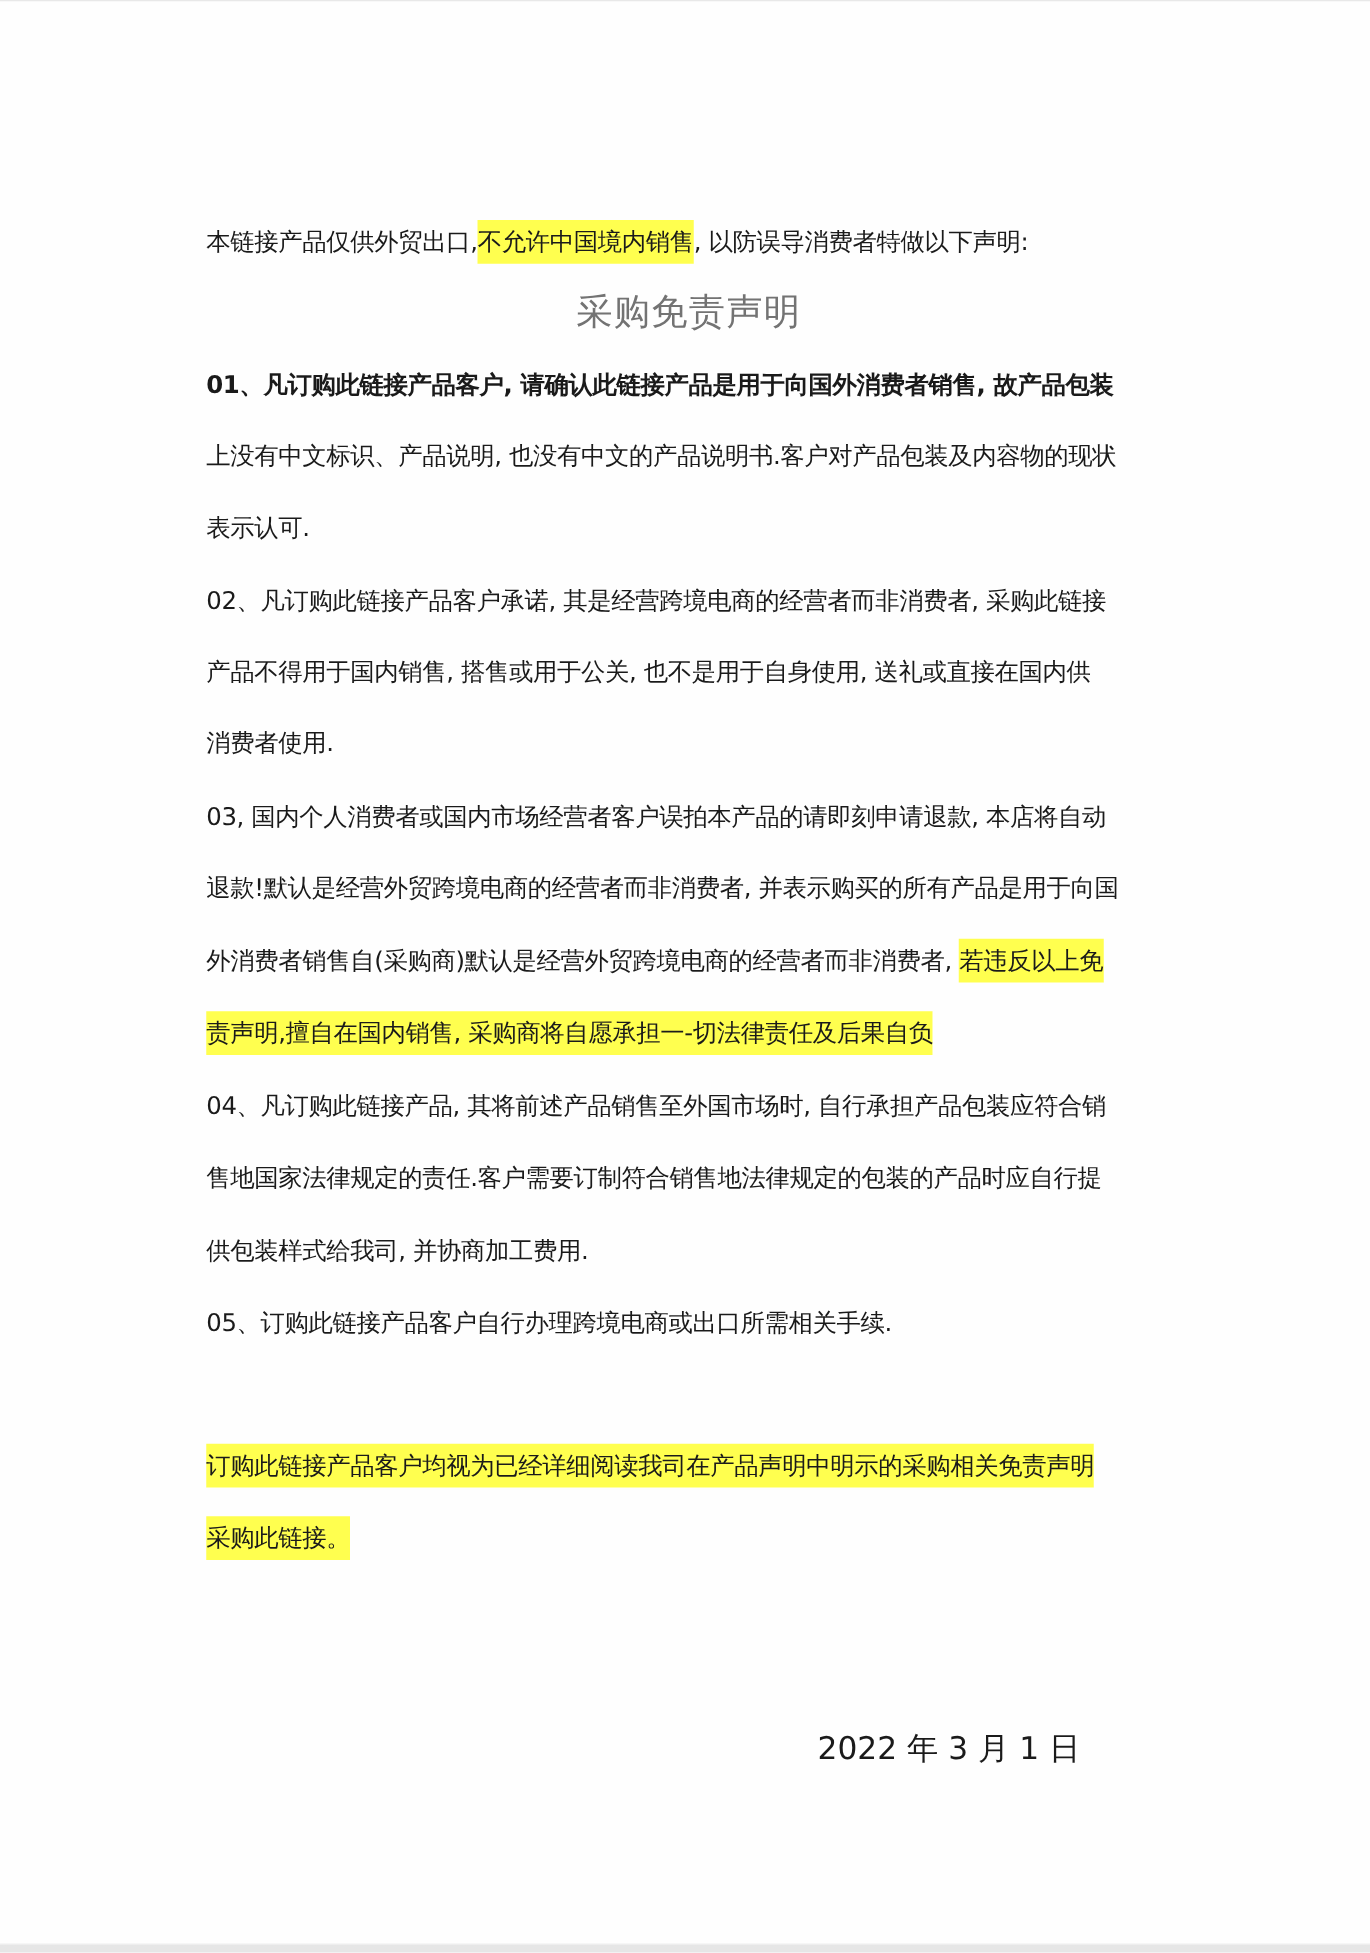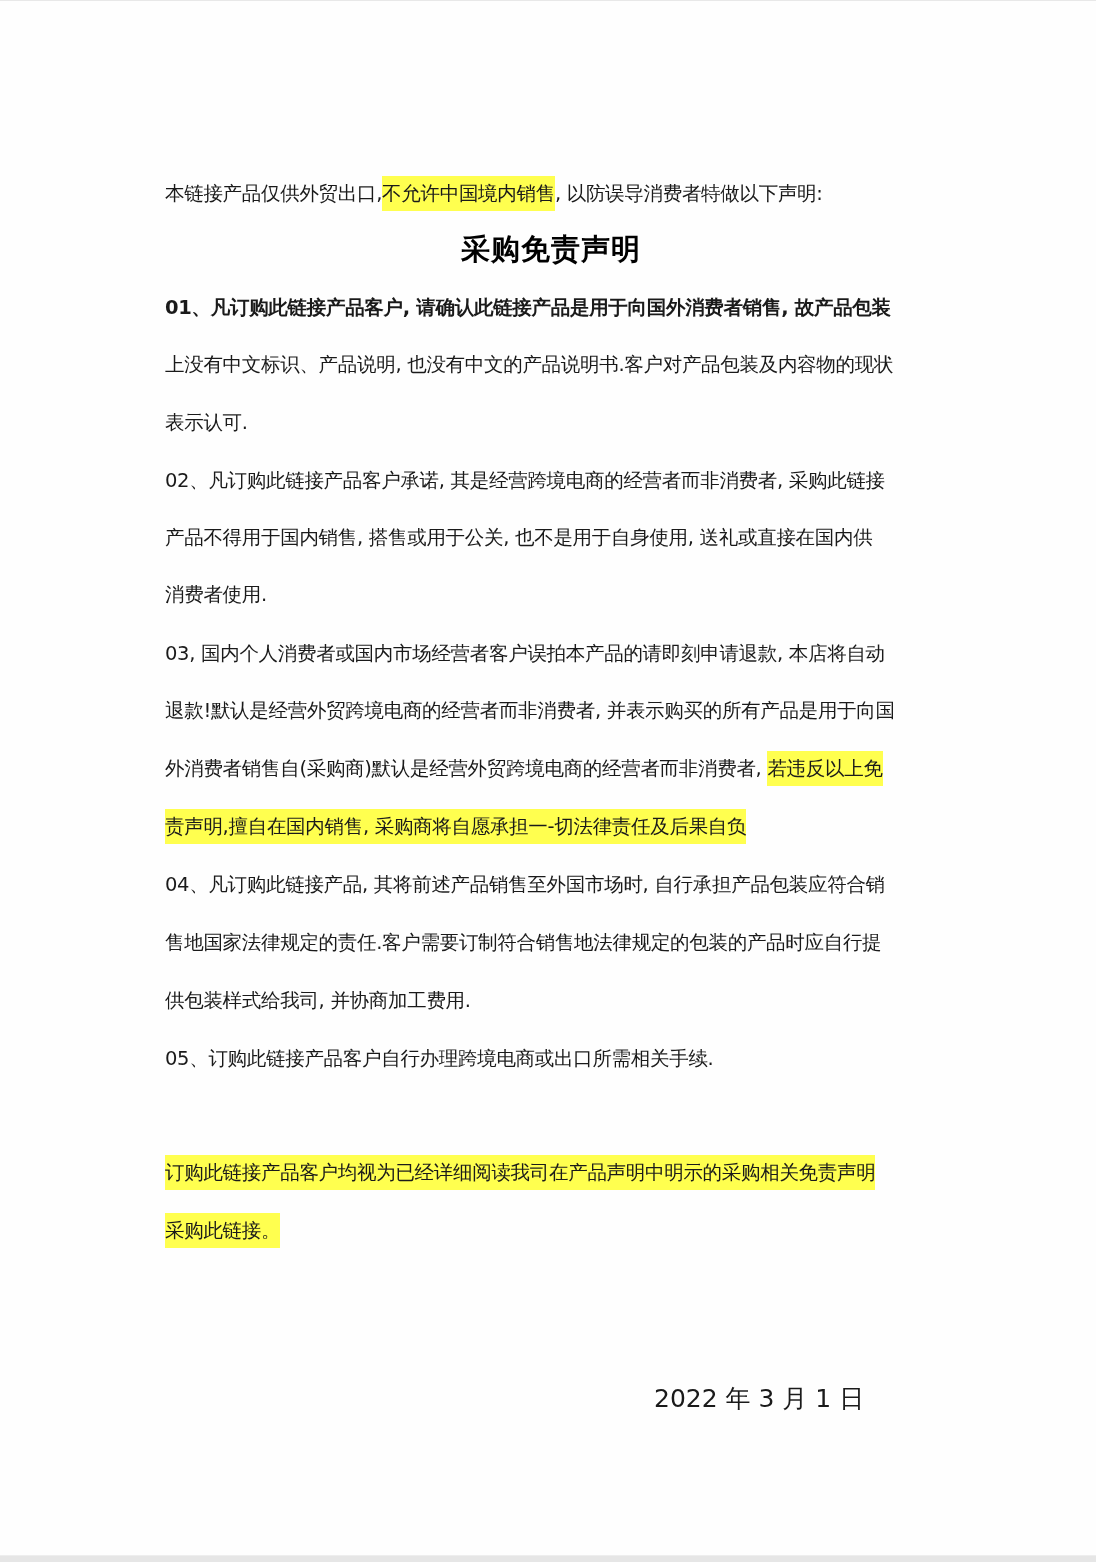--- a/index.html
+++ b/index.html
@@ -43,23 +43,23 @@
     background: #ffff4f;
     padding: 6px 0;
   }
   .title {
     position: absolute;
     left: 0;
     width: 772px;
     top: 229px;
     text-align: center;
     font-size: 29px;
-    font-weight: bold;
+    font-weight: normal;
     line-height: 40px;
-    color: #000000;
+    color: #737373;
     letter-spacing: 1px;
   }
   .date {
     position: absolute;
     left: 489px;
     top: 1382px;
     font-size: 25px;
     line-height: 34px;
     white-space: nowrap;
   }

